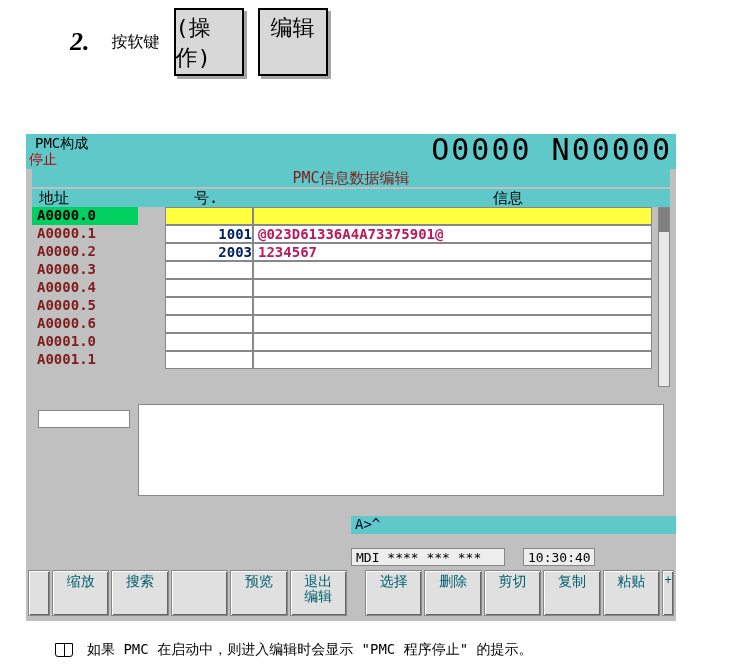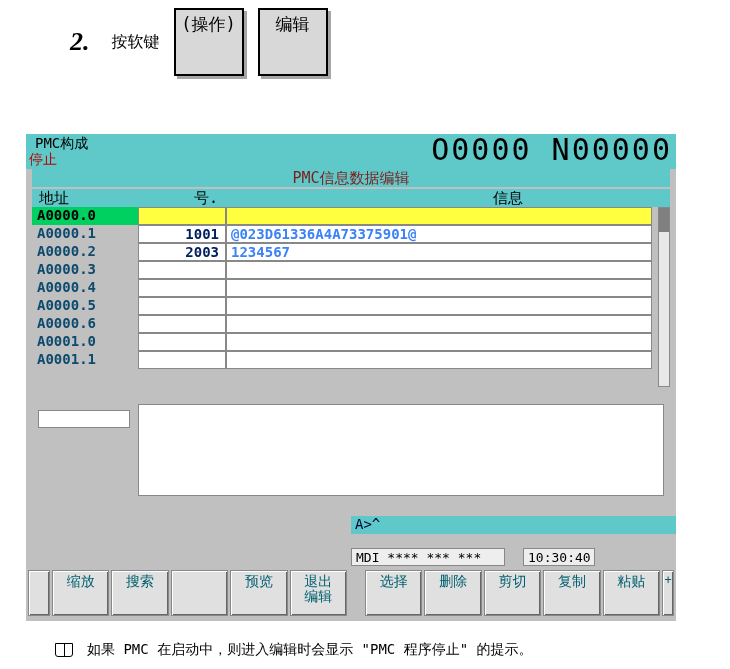--- a/index.html
+++ b/index.html
@@ -20,21 +20,21 @@
   }
   .step-num { font-style: italic; font-weight: bold; font-size: 26px; font-family: Georgia, serif; }
   .step-text { font-size: 16px; margin-left: 14px; }
   .softkey-btn {
     display: inline-flex;
     align-items: flex-start;
     justify-content: center;
     width: 70px; height: 68px;
     border: 2px solid #000;
     background: #d8d8d8;
-    font-size: 17px;
+    font-size: 22px;
     padding-top: 3px;
     box-shadow: 3px 3px 0 rgba(0,0,0,0.35);
     margin-left: 6px;
   }
   .screen {
     position: absolute;
     top: 134px; left: 26px;
     width: 650px; height: 487px;
     background: #c0c0c0;
   }
@@ -88,45 +88,46 @@
     background: #c0c0c0;
   }
   .tbl-row {
     display: flex;
     height: 18px;
     font-size: 14px;
   }
   .cell-addr {
     width: 106px;
     padding-left: 5px;
-    color: #0c4a6e;
+    color: #7f1d1d;
     font-family: monospace;
     font-weight: bold;
   }
   .cell-addr.sel { background: #00d060; color: #000; }
   .cell-no {
     width: 88px;
     border: 1px solid #888;
     background: #fff;
     text-align: right;
-    padding-right: 6px;
+    padding-right: 0;
     font-family: monospace;
     font-weight: bold;
     color: #002060;
     height: 18px;
+    margin-left: 27px;
   }
   .cell-no.sel { background: #ffff40; }
   .cell-info {
     flex: 1;
     border: 1px solid #888;
     background: #fff;
     padding-left: 4px;
     font-family: monospace;
     font-weight: bold;
-    color: #3b82f6;
+    color: #be185d;
     height: 18px;
     overflow: hidden;
     white-space: nowrap;
   }
   .cell-info.sel { background: #ffff40; }
   .scroll-col {
     position: absolute;
     top: 73px; right: 6px;
     width: 12px; height: 180px;
     background: #e8e8e8;

